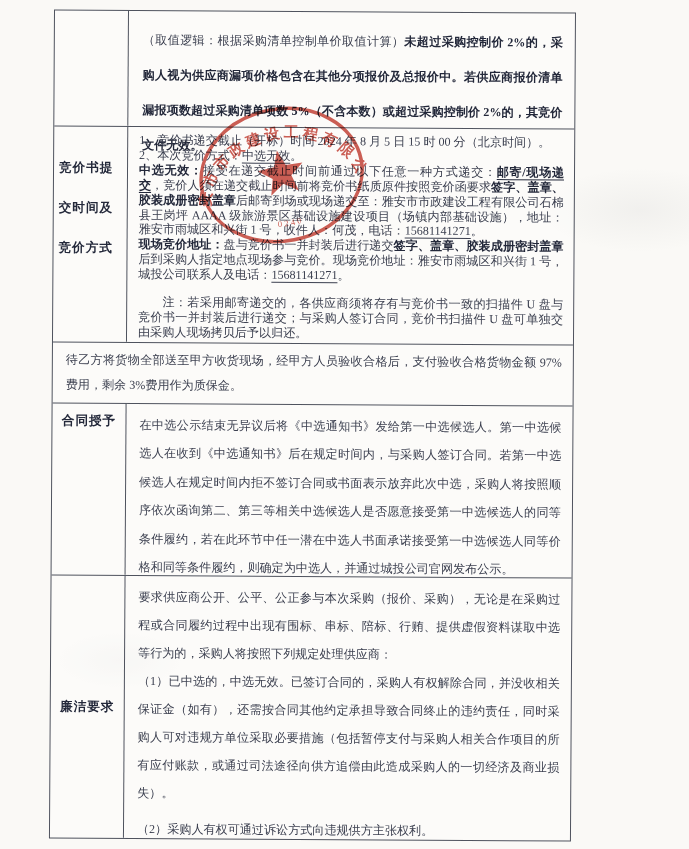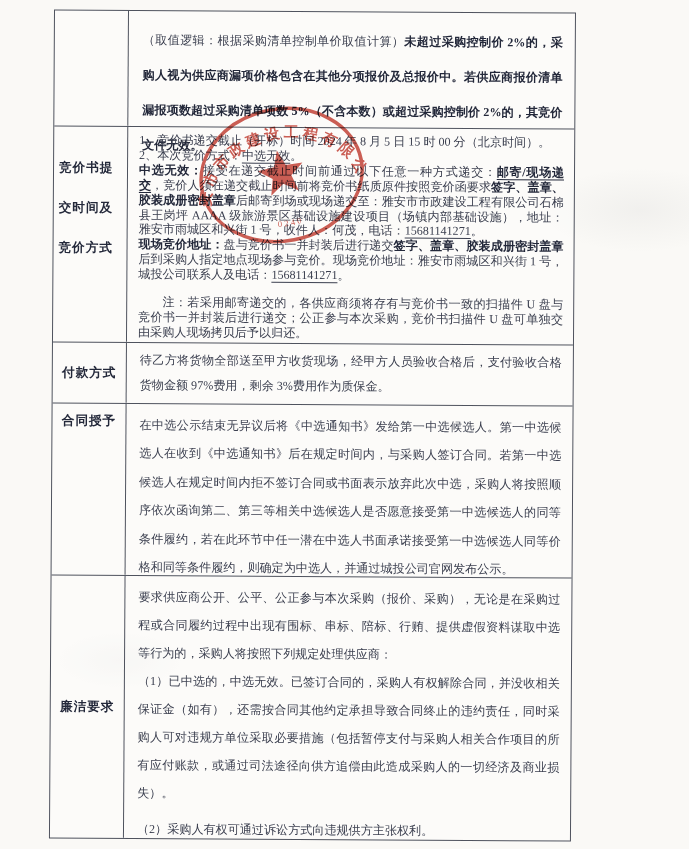--- a/index.html
+++ b/index.html
@@ -83,26 +83,25 @@
         </div>
     </div>
 
     <div class="row r2">
       <div class="hcell">竞价书提交时间及竞价方式</div>
       <div class="ccell">
           <p><span>1、竞价书递交截止（开标）时间 2024 年 8 月 5 日 15 时 00 分（北京时间）。</span></p>
           <p><span>2、本次竞价方式：</span><span class="u">中选无效</span><span>。</span></p>
           <p><span class="b">中选无效：</span><span>接受在递交截止时间前通过以下任意一种方式递交：</span><span class="b u">邮寄/现场递交</span><span>，竞价人须在递交截止时间前将竞价书纸质原件按照竞价函要求</span><span class="b">签字、盖章、胶装成册密封盖章</span><span>后邮寄到场或现场递交至：雅安市市政建设工程有限公司石棉县王岗坪 AAAA 级旅游景区基础设施建设项目（场镇内部基础设施），地址：雅安市雨城区和兴街 1 号，收件人：何茂，电话：</span><span class="u">15681141271</span><span>。</span></p>
           <p><span class="b">现场竞价地址：</span><span>盘与竞价书一并封装后进行递交</span><span class="b">签字、盖章、胶装成册密封盖章</span><span>后到采购人指定地点现场参与竞价。现场竞价地址：雅安市雨城区和兴街 1 号，城投公司联系人及电话：</span><span class="u">15681141271</span><span>。</span></p>
-          <p class="indent gap-top"><span>注：若采用邮寄递交的，各供应商须将存有与竞价书一致的扫描件 U 盘与竞价书一并封装后进行递交；公正参与本次采购，竞价书扫描件 U 盘可单独交由采购人现场拷贝后予以归还。</span></p>
+          <p class="indent gap-top"><span>注：若采用邮寄递交的，各供应商须将存有与竞价书一致的扫描件 U 盘与竞价书一并封装后进行递交；与采购人签订合同，竞价书扫描件 U 盘可单独交由采购人现场拷贝后予以归还。</span></p>
         </div>
     </div>
 
     <div class="row r3">
-      <div class="hcell">付款方式</div>
       <div class="ccell">
           <p><span>待乙方将货物全部送至甲方收货现场，经甲方人员验收合格后，支付验收合格货物金额 97%费用，剩余 3%费用作为质保金。</span></p>
         </div>
     </div>
 
     <div class="row r4">
       <div class="hcell">合同授予</div>
       <div class="ccell">
           <p><span>在中选公示结束无异议后将《中选通知书》发给第一中选候选人。第一中选候选人在收到《中选通知书》后在规定时间内，与采购人签订合同。若第一中选候选人在规定时间内拒不签订合同或书面表示放弃此次中选，采购人将按照顺序依次函询第二、第三等相关中选候选人是否愿意接受第一中选候选人的同等条件履约，若在此环节中任一潜在中选人书面承诺接受第一中选候选人同等价格和同等条件履约，则确定为中选人，并通过城投公司官网发布公示。</span></p>
         </div>

